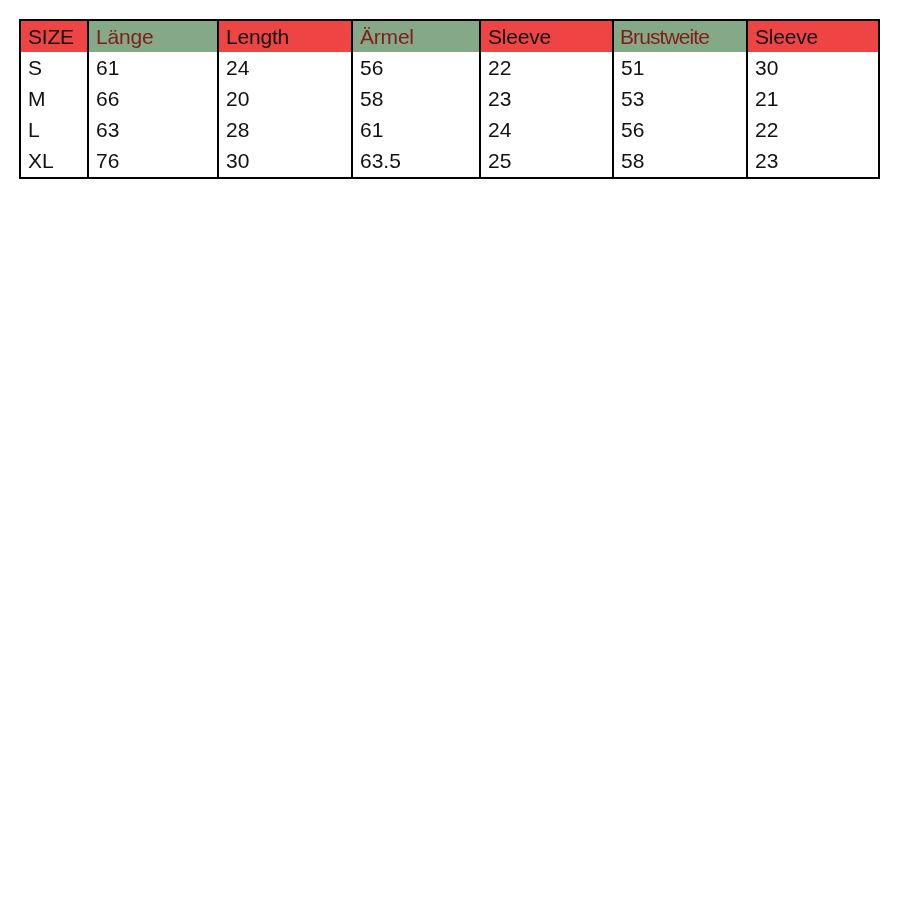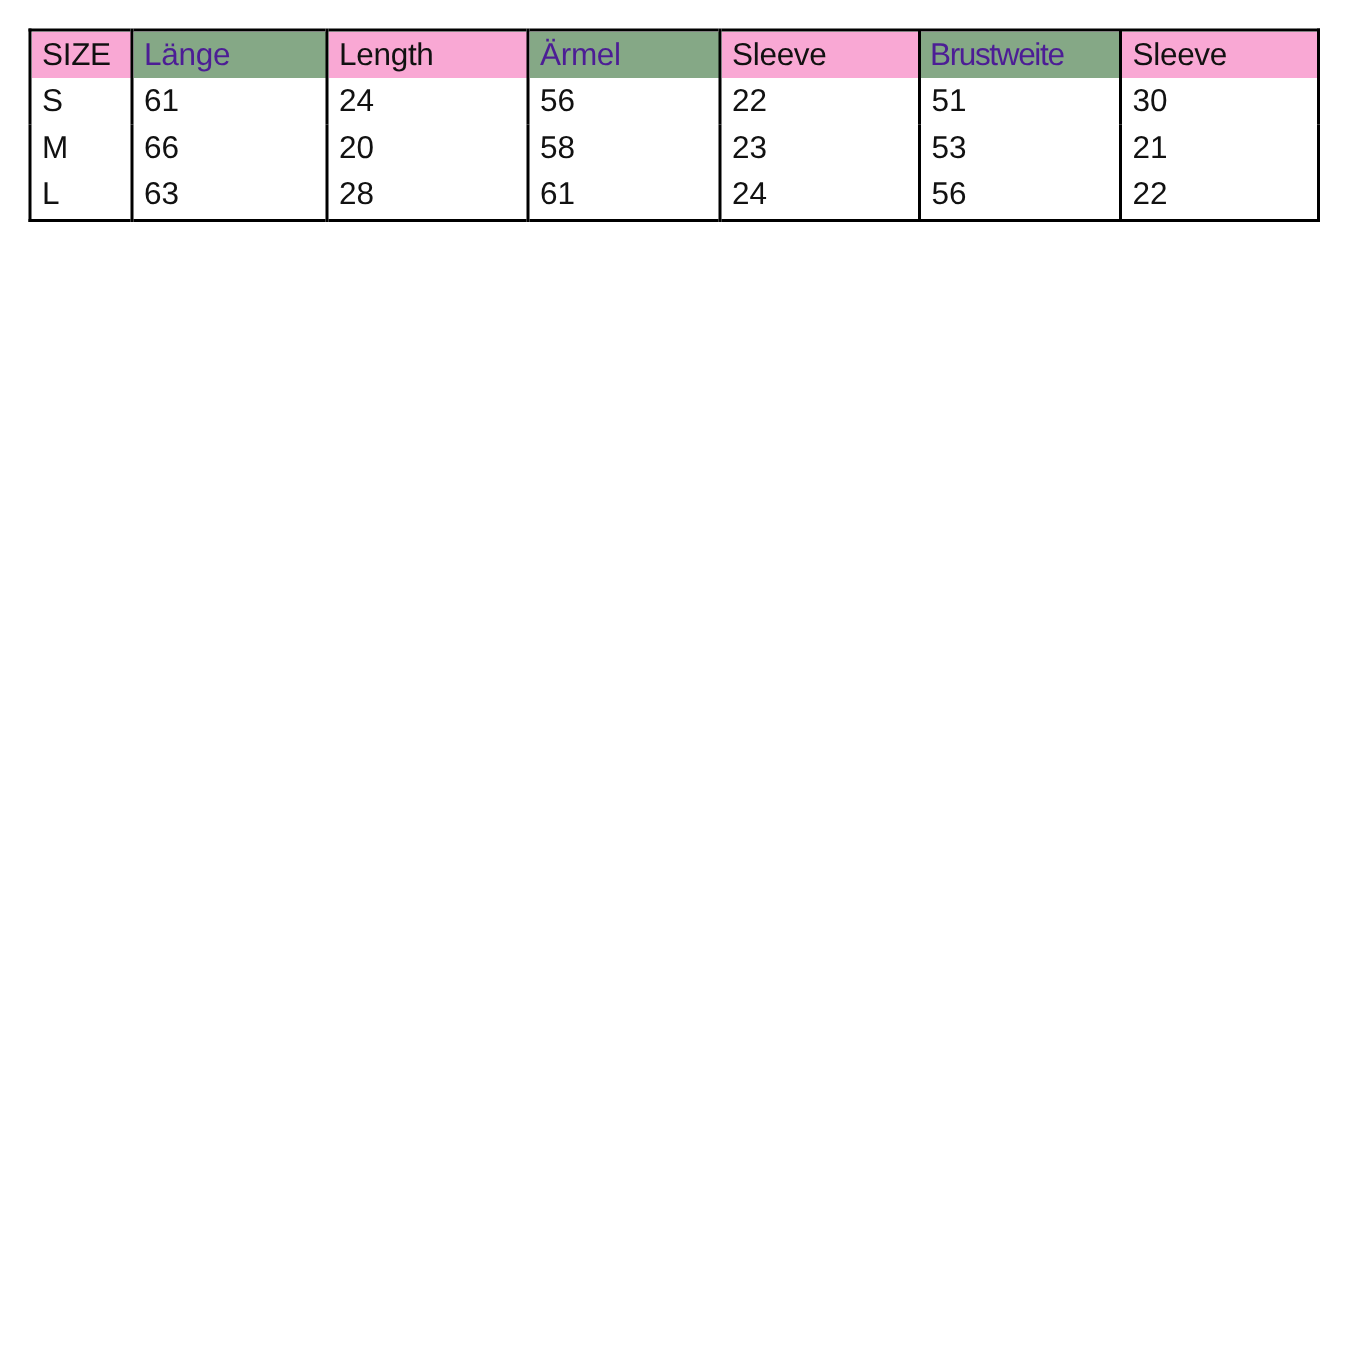--- a/index.html
+++ b/index.html
@@ -58,27 +58,27 @@
   col.c-sleeve { width: 133px; }
   col.c-brust  { width: 134px; }
   col.c-chest  { width: 132px; }
 
   
   tr.header-row > * {
     height: 34px;
     line-height: 34px;
     font-weight: bold;
     font-size: 21px;
-    background: #f9a8d4;
+    background: #ef4444;
     color: #000000;
     letter-spacing: -0.2px;
   }
   tr.header-row > .green-head {
     background: #85a886;
-    color: #4c1d95;
+    color: #7f1d1d;
   }
   tr.header-row > .head-brust {
     letter-spacing: -0.9px;
     padding-left: 6px;
     margin-left: 16px;
   }
 
   
   tr.unit-row > * {
     background: #e2e2e2;
@@ -144,15 +144,24 @@
       </tr>
       <tr class="data-row">
         <td>L</td>
         <td>63</td>
         <td>28</td>
         <td>61</td>
         <td>24</td>
         <td>56</td>
         <td>22</td>
       </tr>
+      <tr class="data-row">
+        <td>XL</td>
+        <td>76</td>
+        <td>30</td>
+        <td>63.5</td>
+        <td>25</td>
+        <td>58</td>
+        <td>23</td>
+      </tr>
     </tbody>
   </table>
 </div>
 
 </body></html>

